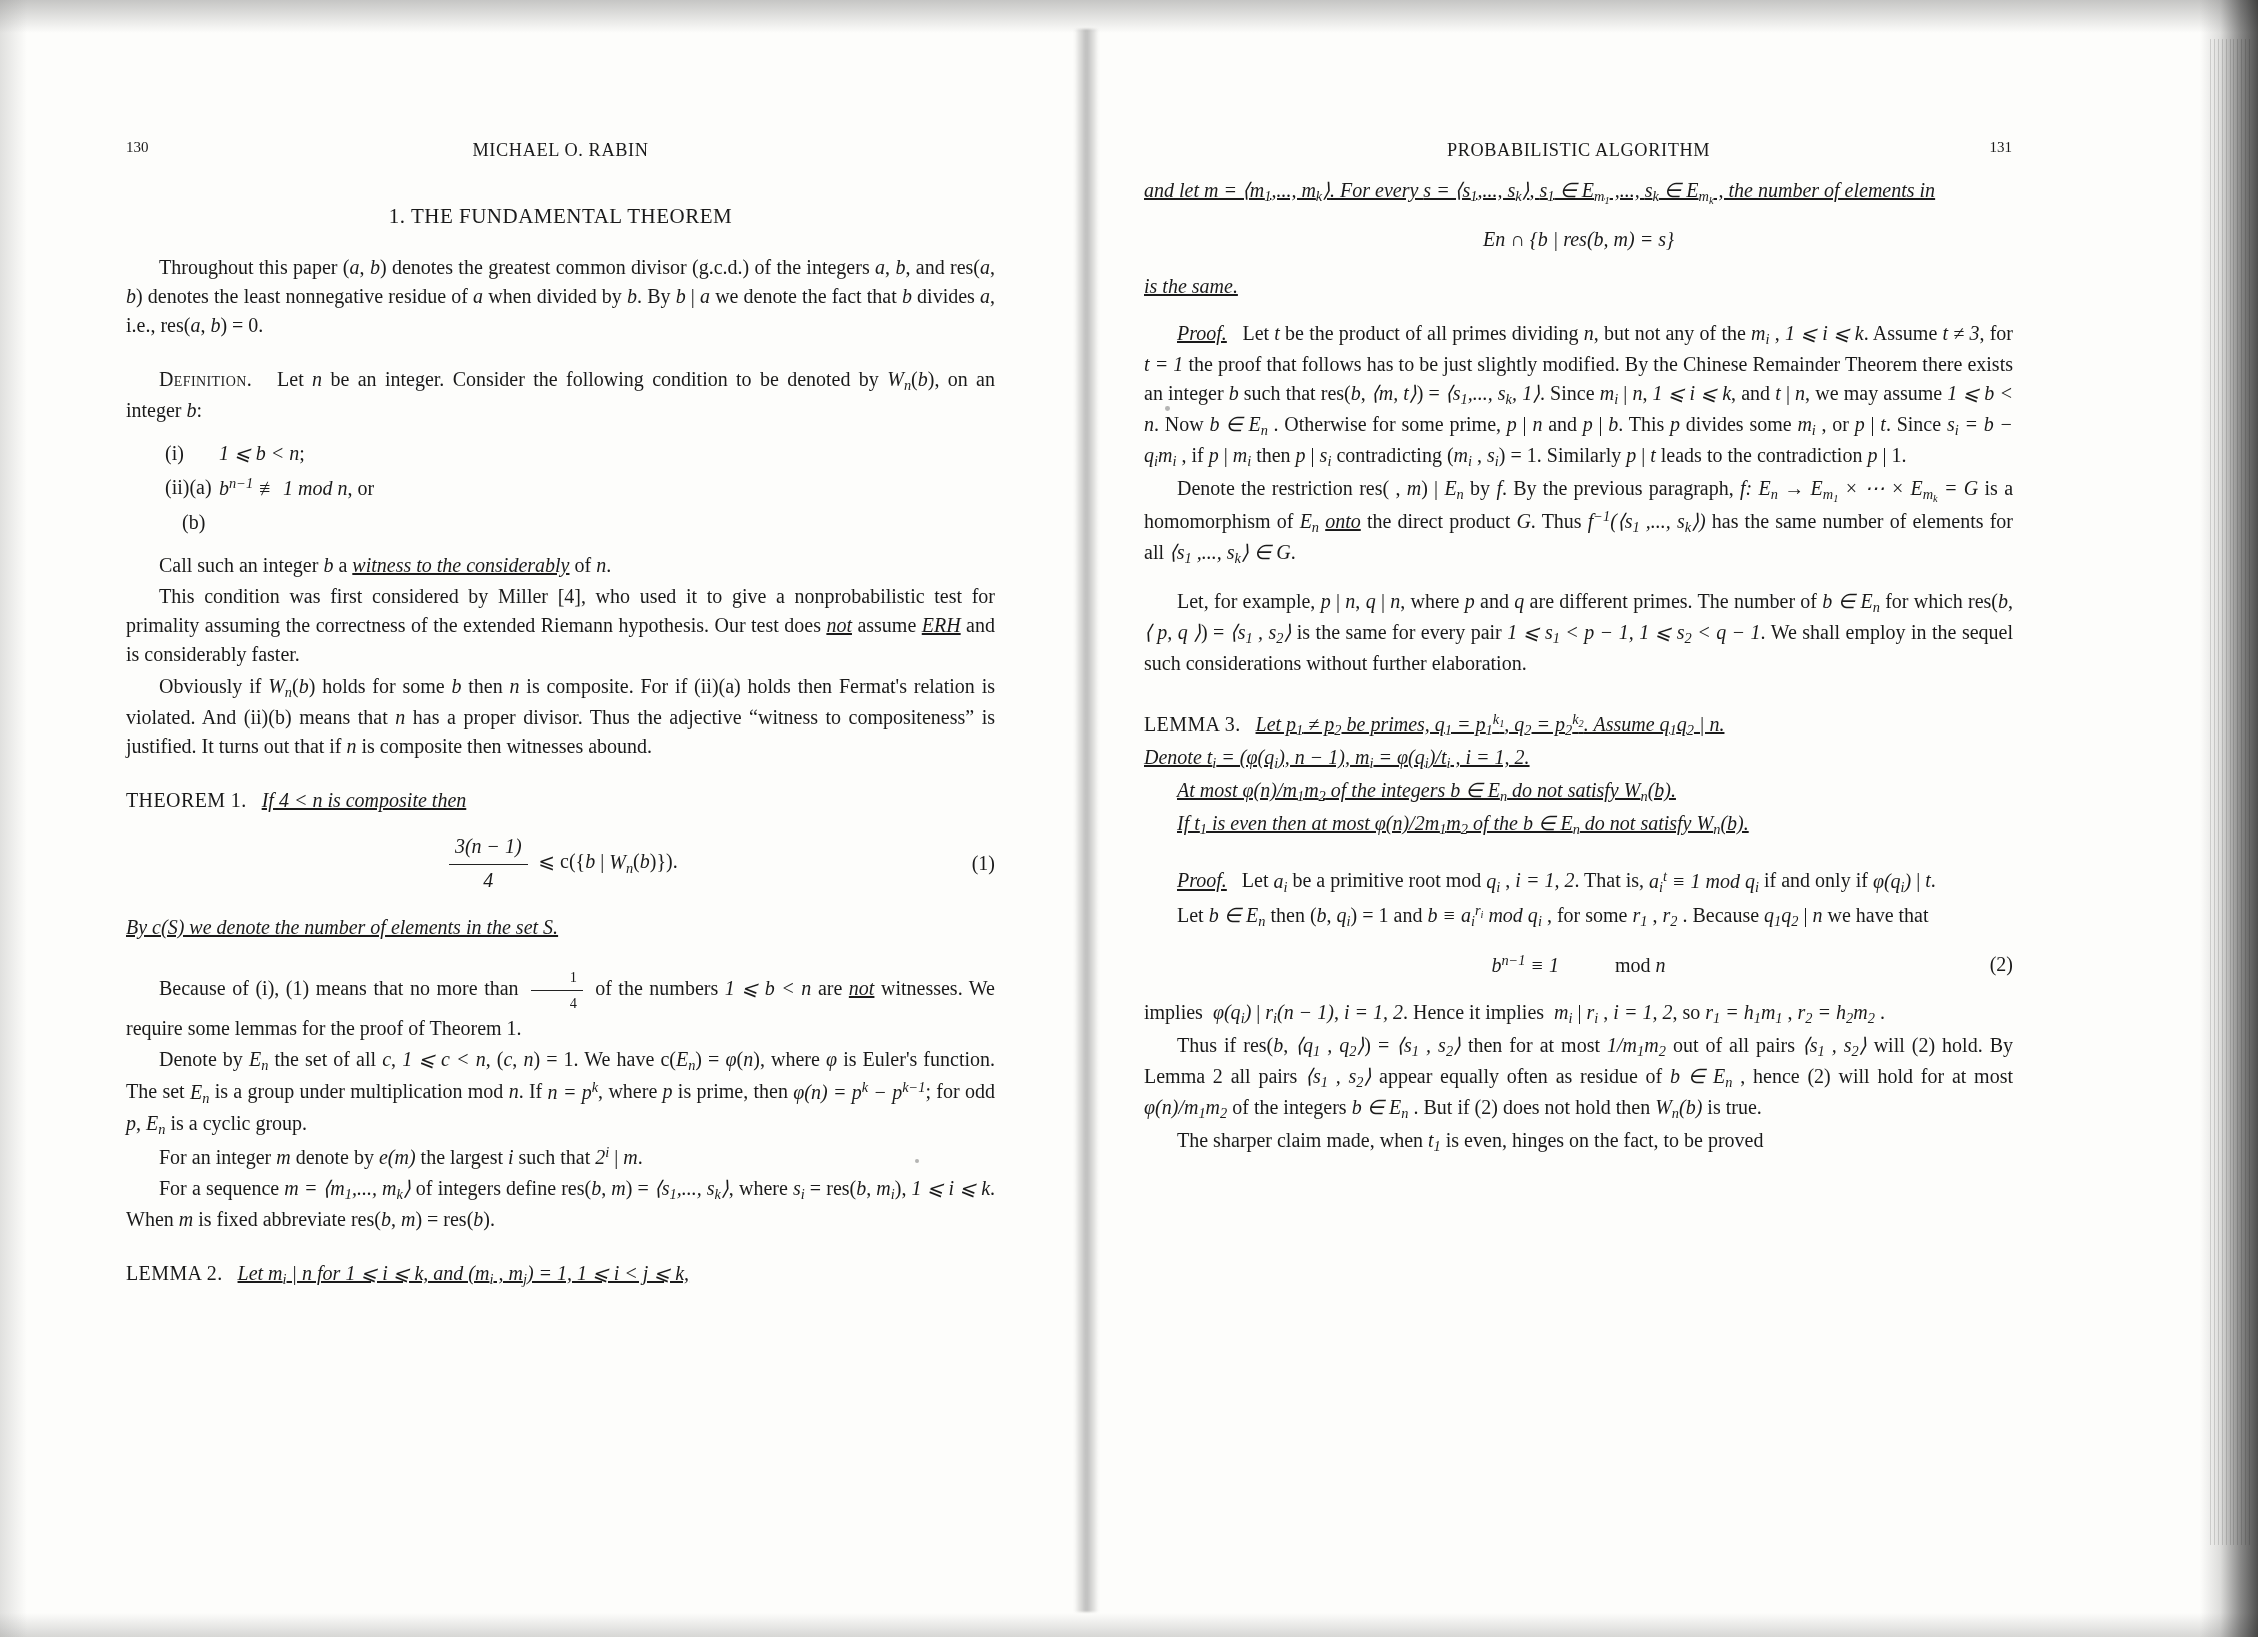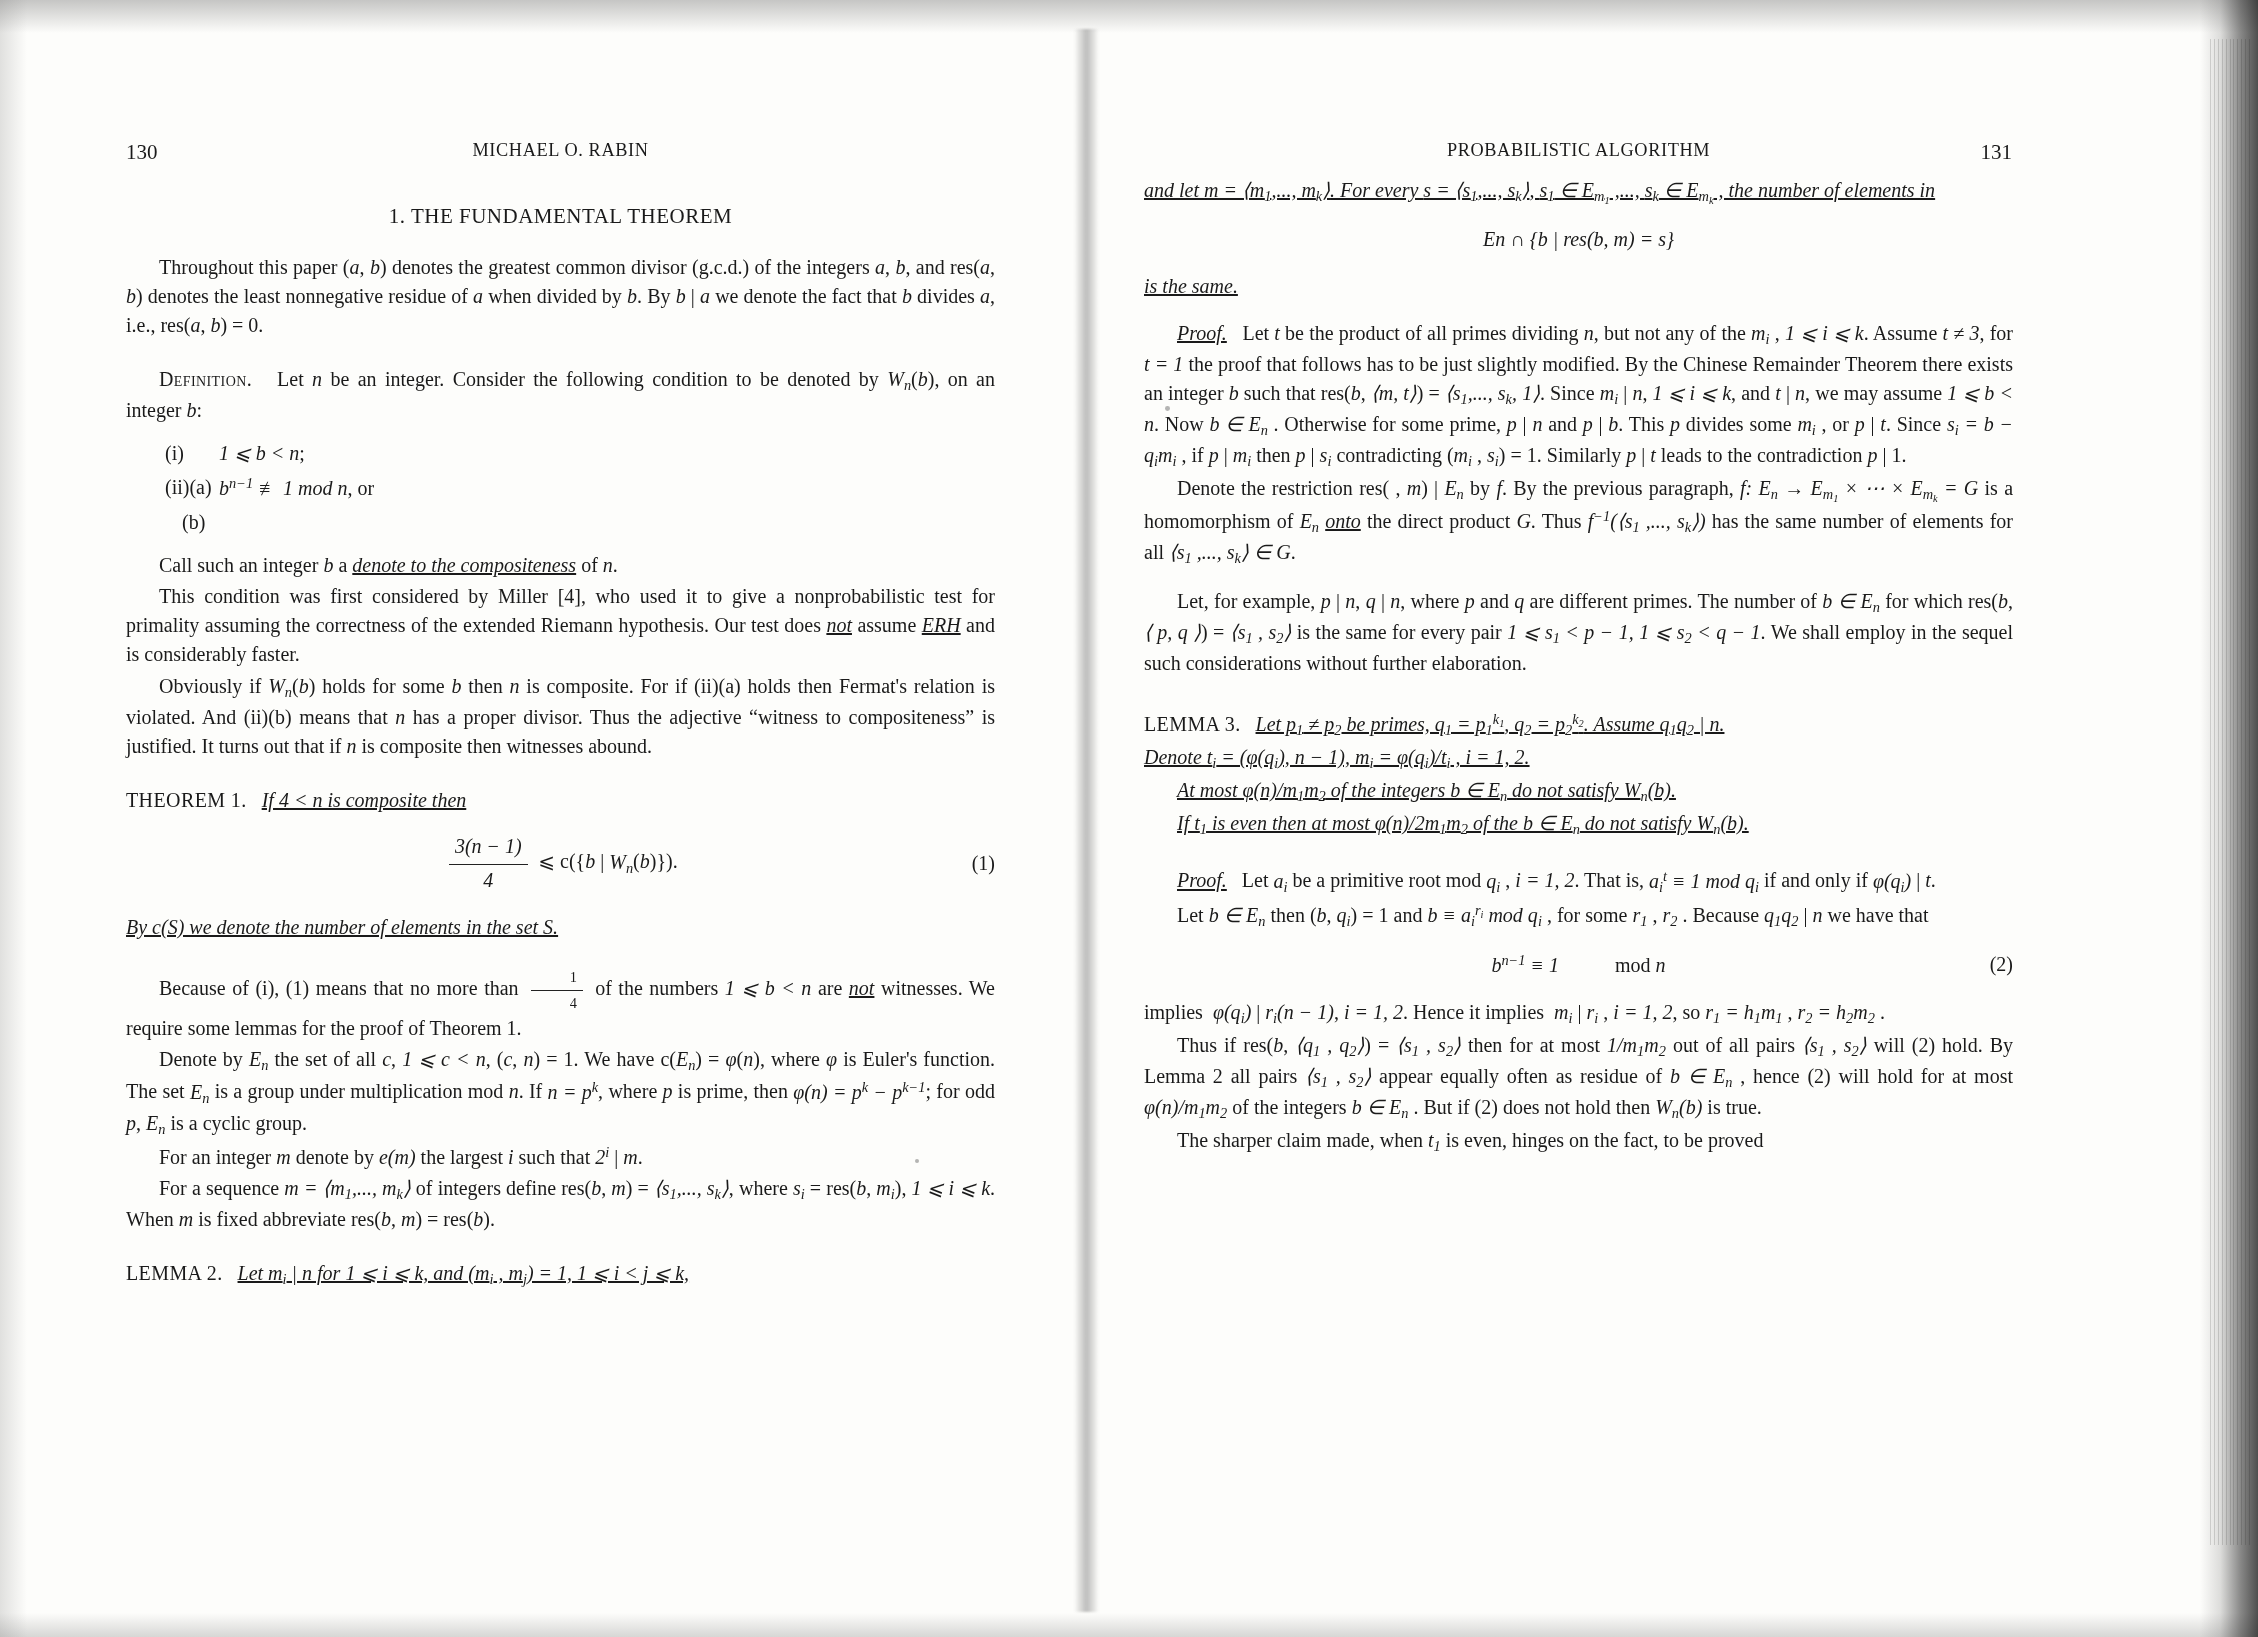--- a/index.html
+++ b/index.html
@@ -76,21 +76,21 @@
     height: 39px;
     margin-top: 137px;
     font-variant: small-caps;
     letter-spacing: 0.6px;
     font-size: 18.3px;
   }
   .runhead .folio {
     position: absolute;
     top: 0;
     font-variant: normal;
-    font-size: 21px;
+    font-size: 15px;
     letter-spacing: 0;
   }
   .runhead .folio-left  { left: 0; }
   .runhead .folio-right { right: 1px; }
   .runhead .title-c {
     text-align: center;
   }
   .section-head {
     text-align: center;
     font-variant: small-caps;
@@ -209,21 +209,21 @@
         <span class="bod">
           <span class="math">b<sup>n−1</sup> ≢ 1 mod n</span>, or
         </span>
       </div>
       <div class="itemrow">
         <span class="lbl indent2">(b)</span>
       </div>
     </div>
 
     <p>
-      Call such an integer <span class="math">b</span> a <span class="it">denote to the compositeness</span> of <span class="math">n</span>.
+      Call such an integer <span class="math">b</span> a <span class="it">witness to the considerably</span> of <span class="math">n</span>.
     </p>
     <p>
       This condition was first considered by Miller [4], who used it to give a
       nonprobabilistic test for primality assuming the correctness of the extended
       Riemann hypothesis. Our test does <span class="it">not</span> assume <span class="it">ERH</span> and is considerably
       faster.
     </p>
     <p>
       Obviously if <span class="math">W<sub>n</sub></span>(<span class="math">b</span>) holds for some <span class="math">b</span> then <span class="math">n</span> is composite. For if (ii)(a) holds
       then Fermat's relation is violated. And (ii)(b) means that <span class="math">n</span> has a proper

